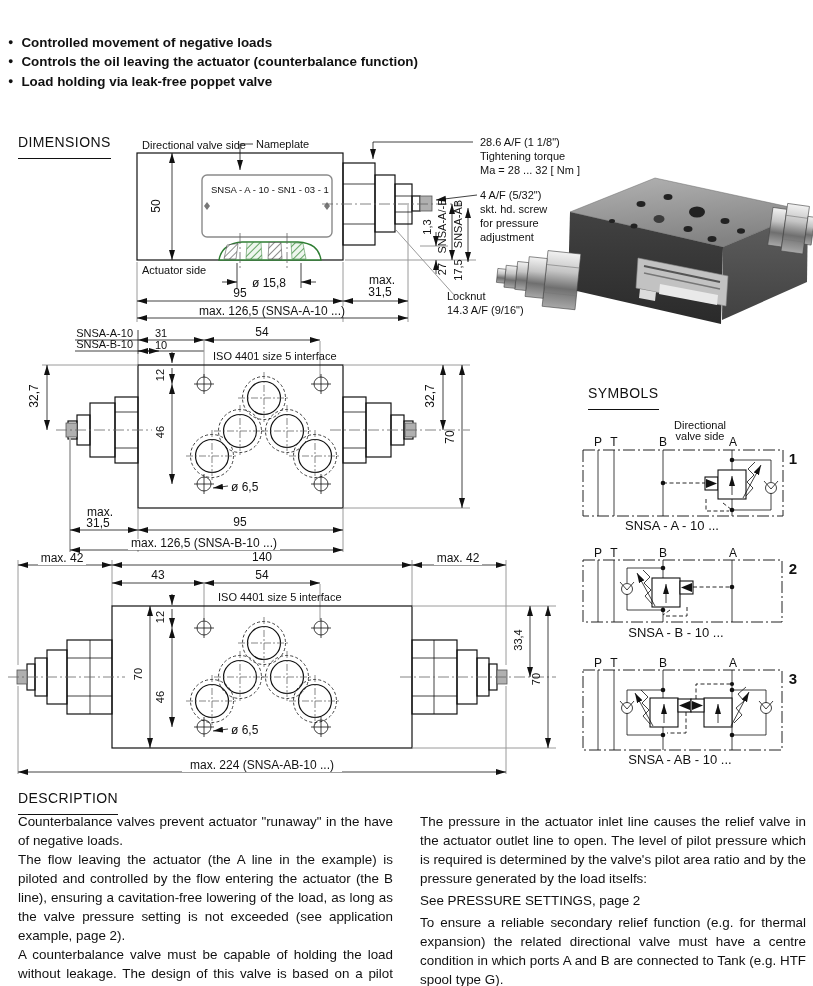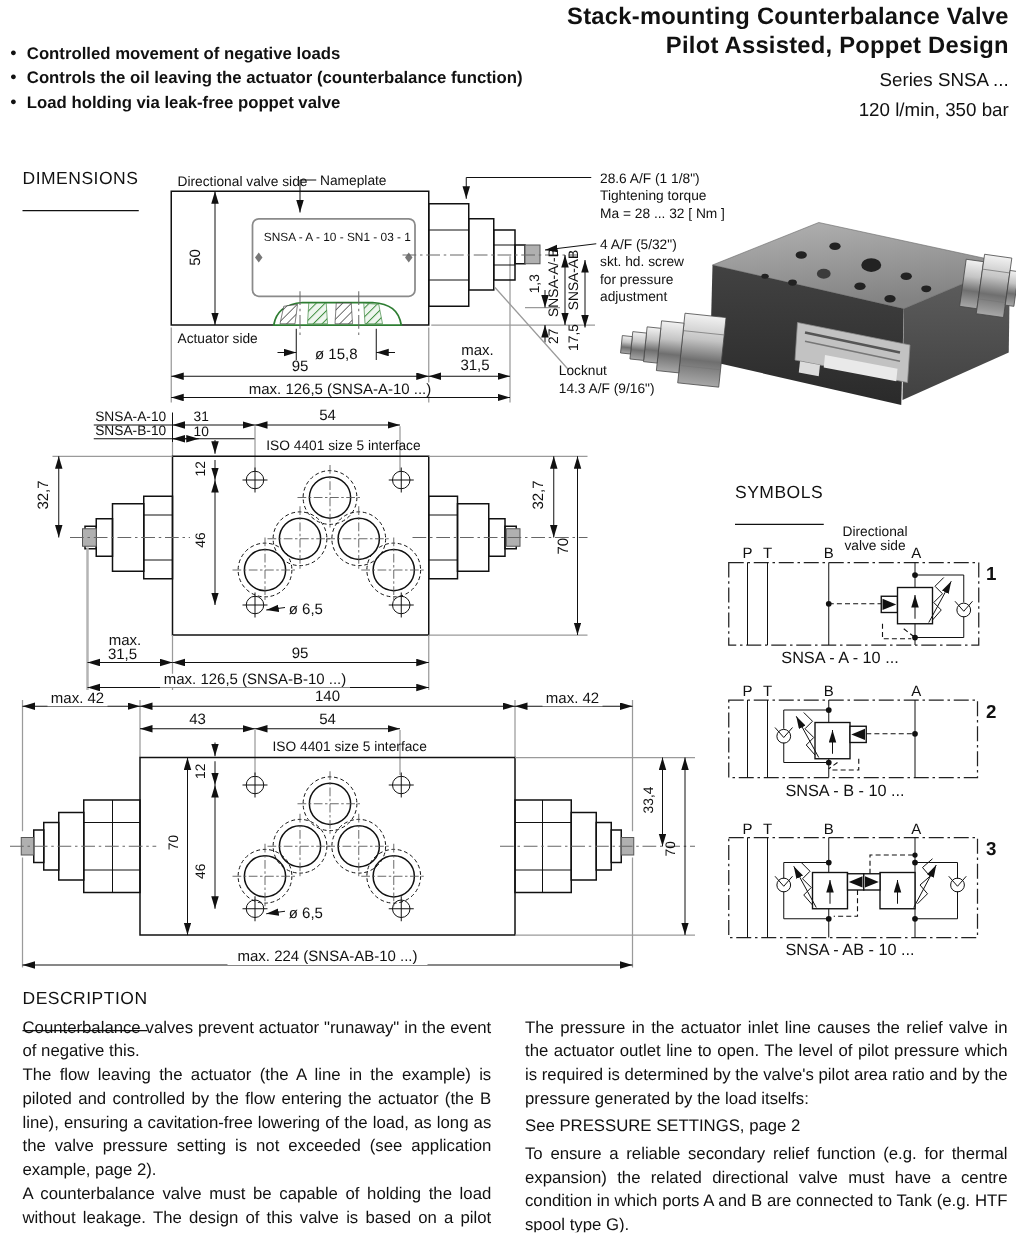--- a/index.html
+++ b/index.html
@@ -10,21 +10,21 @@
   .title-block{top:2px;right:6px;text-align:right;}
   .title-line{font-size:19px;font-weight:bold;line-height:23px;letter-spacing:.2px;}
   .sub-line{font-size:15px;line-height:24px;}
   .sub-line.first{margin-top:5px;}
   .bullets{top:33px;left:8px;width:430px;font-weight:bold;}
   .bullets ul{list-style:none;margin:0;padding:0;}
   .bullets li{font-size:13.4px;line-height:19.3px;white-space:nowrap;}
   .blt{font-size:9px;vertical-align:2px;margin-right:8px;}
   
   .heading{font-size:14px;letter-spacing:.4px;}
-  .heading span{border-bottom:1.4px solid #111;padding-bottom:18px;display:inline-block;}
+  .heading span{border-bottom:1.4px solid #111;padding-bottom:8px;display:inline-block;}
   
   .desc{font-size:13.4px;line-height:19px;text-align:justify;}
   .desc p{margin:0;}
   .desc p.sp{margin-top:3px;}
   
   svg text{font-family:"Liberation Sans",sans-serif;fill:#111;}
   text.dim{font-size:12px;}
   text.sm{font-size:11px;}
   text.xs{font-size:9.5px;}
   text.cap{font-size:13px;}
@@ -51,26 +51,20 @@
 <div class="page">
 
   <div class="abs bullets">
     <ul>
       <li><span class="blt">●</span><span>Controlled movement of negative loads</span></li>
       <li><span class="blt">●</span><span>Controls the oil leaving the actuator (counterbalance function)</span></li>
       <li><span class="blt">●</span><span>Load holding via leak-free poppet valve</span></li>
     </ul>
   </div>
 
-  <div class="abs title-block">
-    <div class="title-line">Stack-mounting Counterbalance Valve</div>
-    <div class="title-line">Pilot Assisted, Poppet Design</div>
-    <div class="sub-line first">Series SNSA ...</div>
-    <div class="sub-line">120 l/min,  350 bar</div>
-  </div>
 
   <div class="abs heading" style="top:134px;left:18px;"><span>DIMENSIONS</span></div>
   <div class="abs heading" style="top:385px;left:588px;"><span>SYMBOLS</span></div>
   <div class="abs heading" style="top:790px;left:18px;"><span>DESCRIPTION</span></div>
 
   <svg class="abs" style="top:0;left:0;" width="813" height="986" viewBox="0 0 813 986">
     <defs>
       <marker id="ae" markerWidth="11" markerHeight="8" refX="10" refY="3" orient="auto" markerUnits="userSpaceOnUse">
           <path d="M0,0 L10,3 L0,6 Z" fill="#111"></path>
         </marker>
@@ -588,21 +582,21 @@
       <polyline class="tn" points="650,724 643,716 649,710 642,703 648,697 641,690"></polyline>
       <line class="tn" x1="653" y1="726" x2="635" y2="693" marker-end="url(#ae)"></line>
       <polyline class="tn" points="734,723 742,715 736,708 744,701 738,694 746,687"></polyline>
       <line class="tn" x1="731" y1="726" x2="749" y2="692" marker-end="url(#ae)"></line>
       <text class="num mid" x="793" y="684">3</text>
       <text class="cap mid" x="680" y="764">SNSA - AB - 10 ...</text>
     </g>
   </svg>
 
   <div class="abs desc" style="top:812px;left:18px;width:375px;">
-    <p>Counterbalance valves prevent actuator "runaway" in the event of negative this.</p>
+    <p>Counterbalance valves prevent actuator "runaway" in the have of negative loads.</p>
     <p>The flow leaving the actuator (the A line in the example) is piloted and controlled by the flow entering the actuator (the B line), ensuring a cavitation-free lowering of the load, as long as the valve pressure setting is not exceeded (see application example, page 2).</p>
     <p>A counterbalance valve must be capable of holding the load without leakage. The design of this valve is based on a pilot assisted pressure relief valve:</p>
   </div>
   <div class="abs desc" style="top:812px;left:420px;width:386px;">
     <p>The pressure in the actuator inlet line causes the relief valve in the actuator outlet line to open. The level of pilot pressure which is required is determined by the valve's pilot area ratio and by the pressure generated by the load itselfs:</p>
     <p class="sp">See PRESSURE SETTINGS, page 2</p>
     <p class="sp">To ensure a reliable secondary relief function (e.g. for thermal expansion) the related directional valve must have a centre condition in which ports A and B are connected to Tank (e.g. HTF spool type G).</p>
   </div>
 
 </div>

